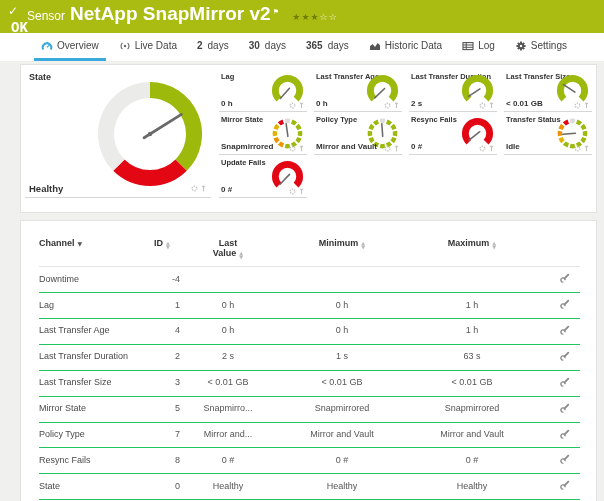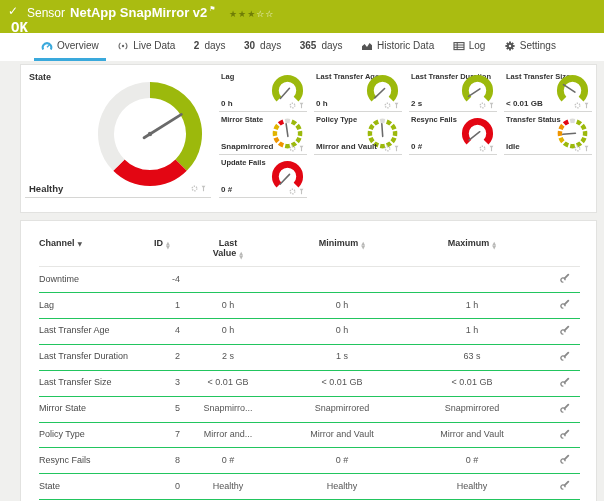--- a/index.html
+++ b/index.html
@@ -4,29 +4,29 @@
 <style>
   html,body{margin:0;padding:0;}
   body{width:604px;height:501px;background:#f0f0ee;font-family:"Liberation Sans",sans-serif;overflow:hidden;position:relative;}
   .glyph{font-family:"DejaVu Sans","Liberation Sans",sans-serif;}
 
   
   .topbar{height:33px;background:#aabc11;position:relative;color:#fff;}
   .check{position:absolute;left:8px;top:4px;font-size:12px;font-weight:bold;}
   .title-line{position:absolute;left:27px;top:3px;white-space:nowrap;}
   .kind{font-size:12px;margin-right:5px;}
-  .sensor-name{font-weight:bold;font-size:13px;}
+  .sensor-name{font-weight:bold;font-size:19px;}
   .flag{font-size:7px;vertical-align:super;margin-left:2px;}
   .stars{margin-left:9px;font-size:9px;letter-spacing:1px;cursor:pointer;}
   .stars .f{color:#6f7d06;}
   .stars .e{color:#f2f5d8;}
   .ok{position:absolute;left:11px;top:20px;font-size:14px;font-weight:bold;font-family:Liberation Mono, monospace;}
 
   
-  .tabs{height:28px;background:#fff;display:flex;justify-content:space-between;align-items:stretch;padding:0 41px 0 34px;text-align:center;}
+  .tabs{height:28px;background:#fff;display:flex;justify-content:space-between;align-items:stretch;padding:0 30px 0 34px;text-align:center;}
   .tab{display:flex;align-items:center;gap:4px;font-size:10px;color:#444;padding:0 7px;border-bottom:3px solid transparent;box-sizing:border-box;cursor:pointer;white-space:nowrap;}
   .tab.active{border-bottom-color:#3aa9dc;}
   .tab b{font-weight:bold;margin-right:1px;}
   .ticon{width:12px;height:12px;flex:0 0 auto;}
 
   
   .panel{width:577px;margin-left:20px;background:#fff;border:1px solid #e2e2e0;box-sizing:border-box;}
   .gpanel{margin-top:3px;height:149px;display:flex;padding:5px 4px 0 4px;}
   .tpanel{margin-top:7px;min-height:272px;padding:12px 18px 6px 18px;}
 

